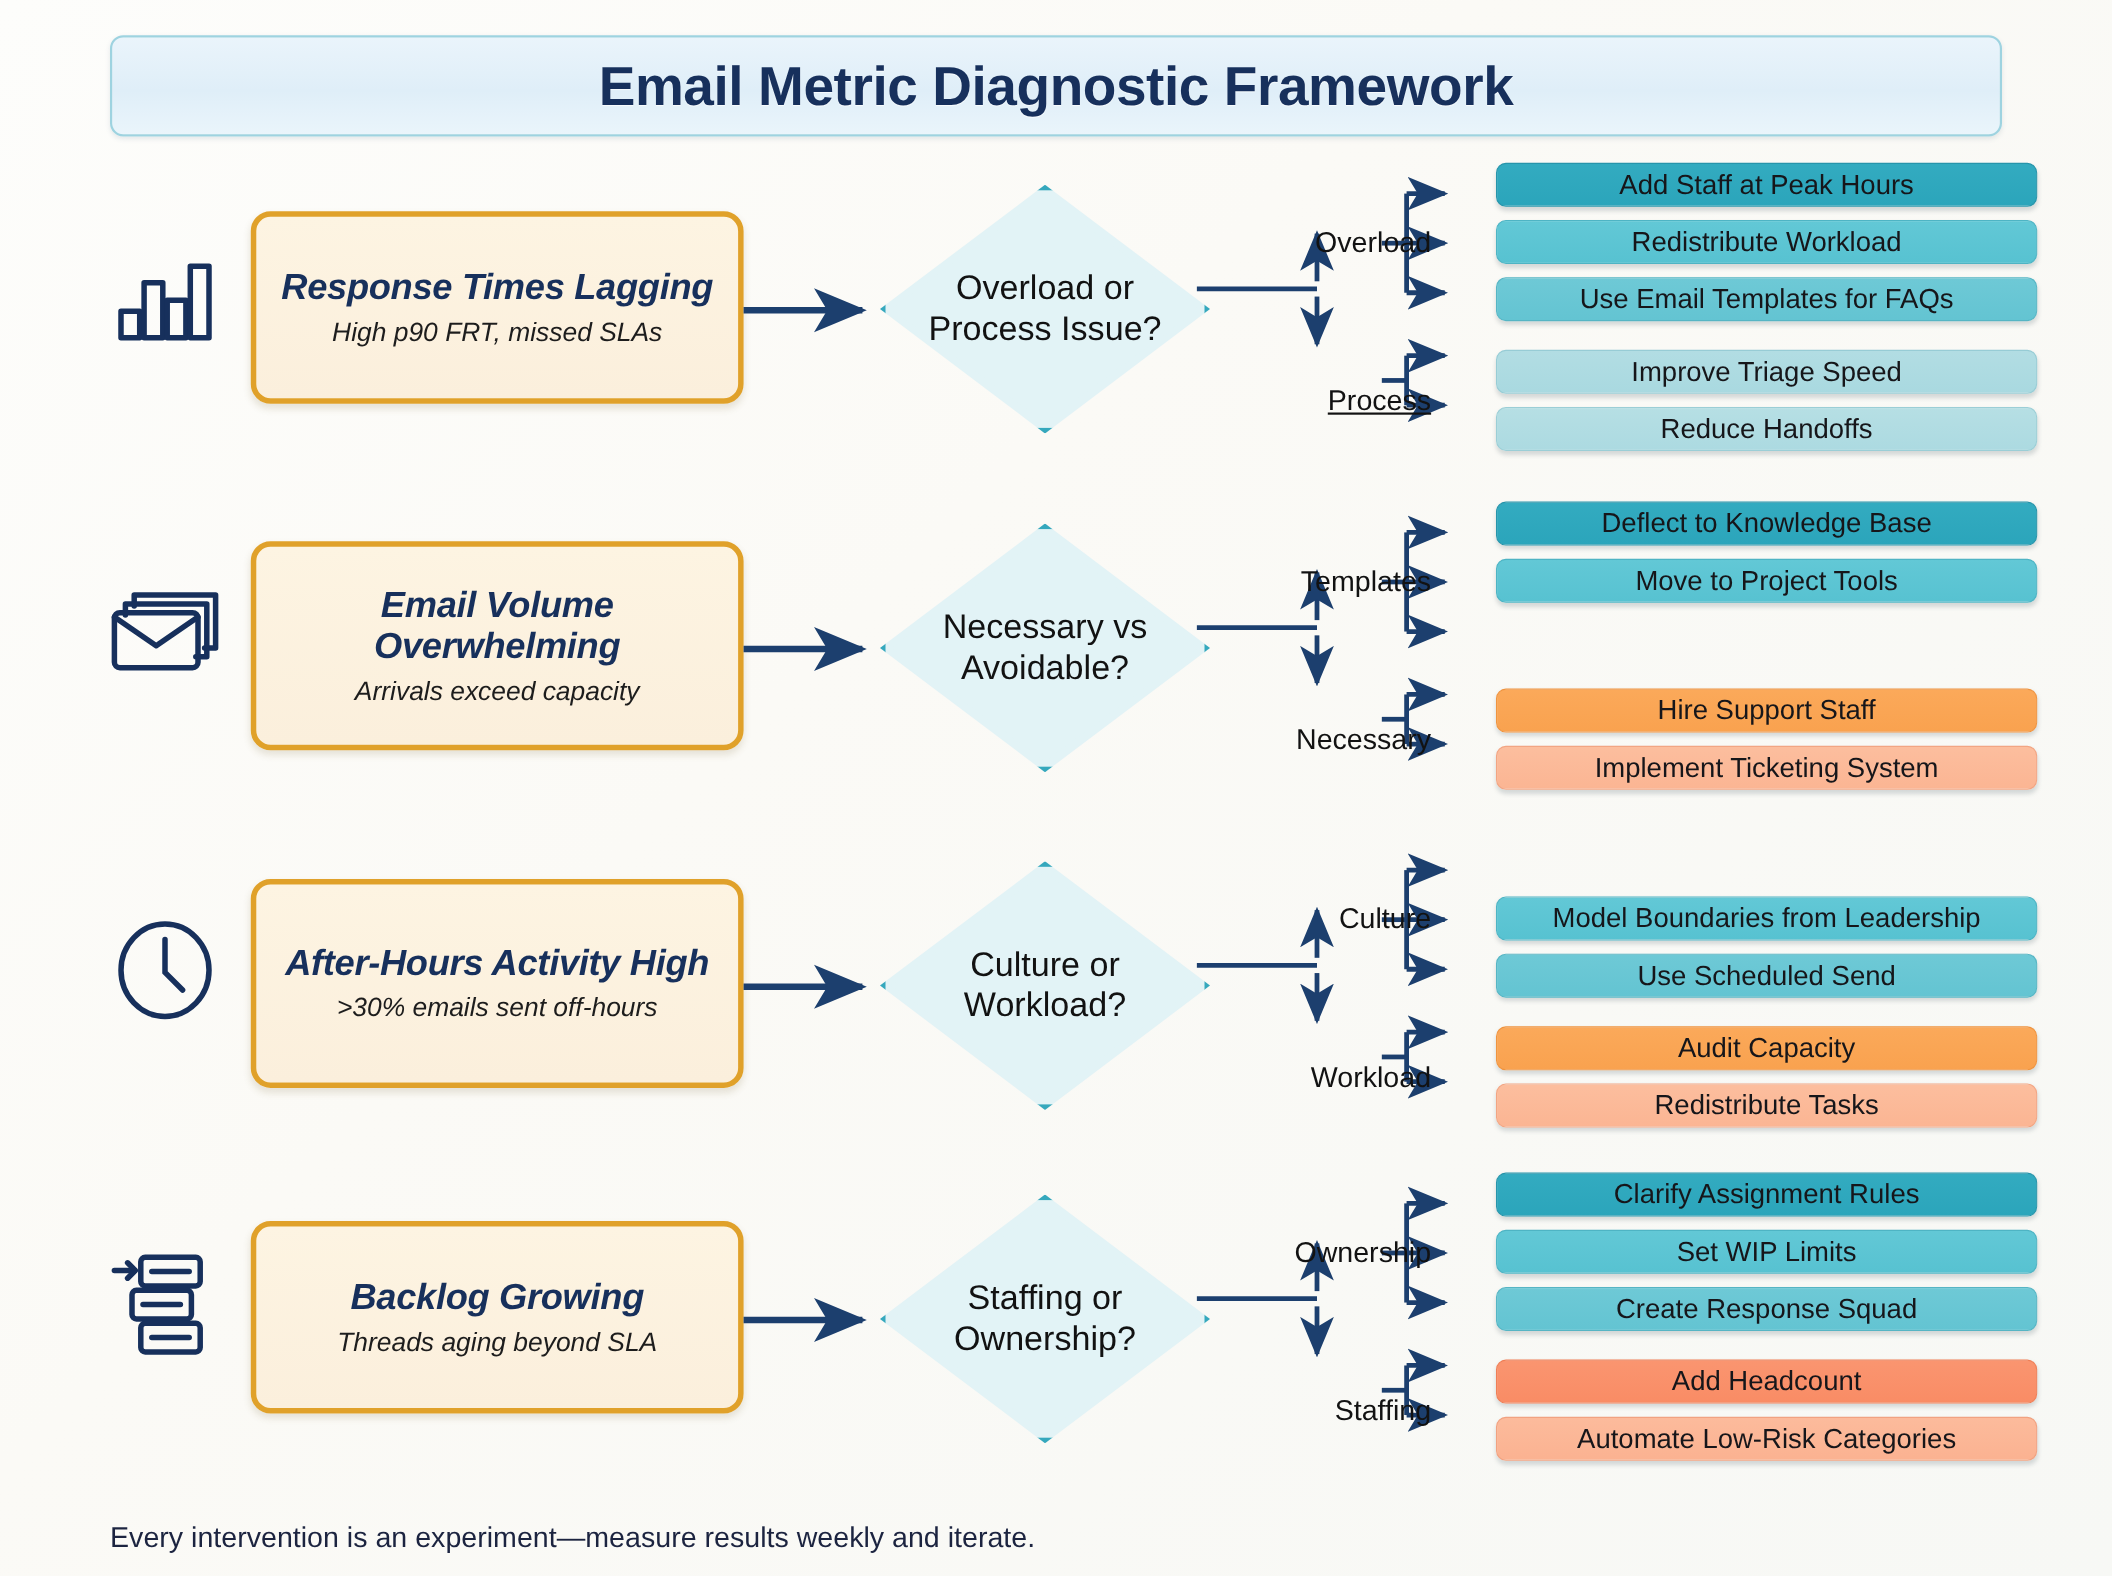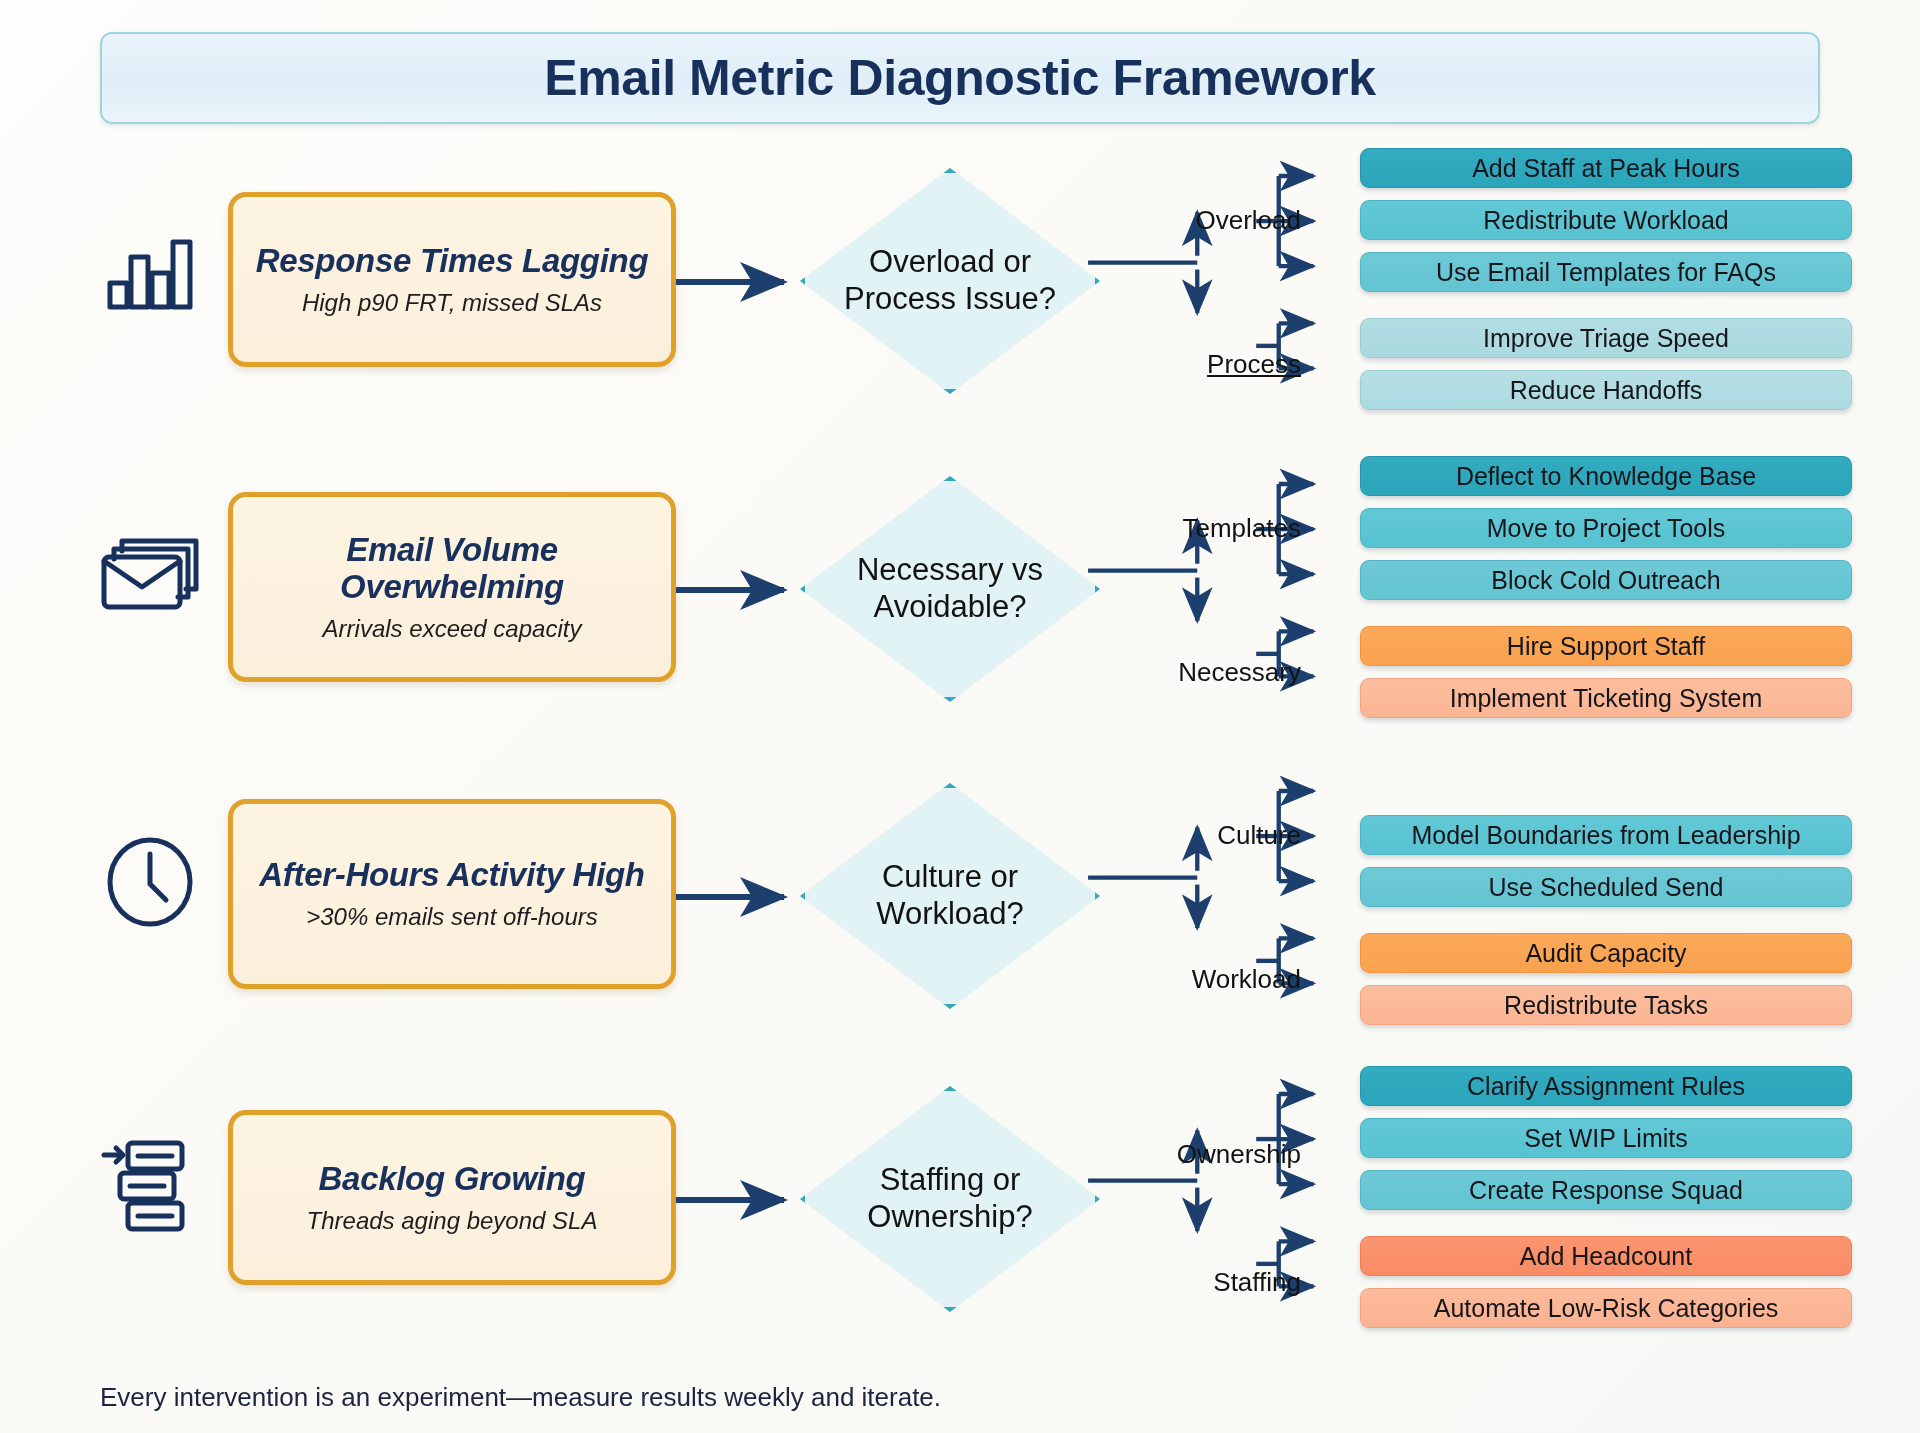--- a/index.html
+++ b/index.html
@@ -307,21 +307,20 @@
         <path d="M212 134 H252" stroke="#1c3f6e" stroke-width="5" fill="none" marker-end="url(#ah)"></path>
         <path d="M186 226 H212" stroke="#1c3f6e" stroke-width="5" fill="none"></path>
         <path d="M212 200 V252" stroke="#1c3f6e" stroke-width="5" fill="none"></path>
         <path d="M212 200 H252" stroke="#1c3f6e" stroke-width="5" fill="none" marker-end="url(#ah)"></path>
         <path d="M212 252 H252" stroke="#1c3f6e" stroke-width="5" fill="none" marker-end="url(#ah)"></path>
       </svg>
       <div class="branch-label top" style="top: 43px;">Templates</div>
       <div class="branch-label bottom" style="top: 187px;">Necessary</div>
       <div class="pill t1" style="top: -14px;">Deflect to Knowledge Base</div>
       <div class="pill t2" style="top: 38px;">Move to Project Tools</div>
-      <div class="pill t3" style="top: 90px;">Block Cold Outreach</div>
       <div class="pill o1" style="top: 156px;">Hire Support Staff</div>
       <div class="pill o2" style="top: 208px;">Implement Ticketing System</div>
     </div>
     <div class="row row-3" style="top: 777px;">
       <div class="icon-cell">
         <svg width="100" height="100" viewBox="0 0 100 100" fill="none" stroke="#17305c" stroke-width="5" stroke-linecap="round">
       <ellipse cx="50" cy="50" rx="40" ry="42"></ellipse>
       <path d="M50 22 V52 L66 68"></path>
     </svg>
       </div>
@@ -412,21 +411,21 @@
         <path d="M186 82 H212" stroke="#1c3f6e" stroke-width="5" fill="none"></path>
         <path d="M212 30 V134" stroke="#1c3f6e" stroke-width="5" fill="none"></path>
         <path d="M212 30 H252" stroke="#1c3f6e" stroke-width="5" fill="none" marker-end="url(#ah)"></path>
         <path d="M212 82 H252" stroke="#1c3f6e" stroke-width="5" fill="none" marker-end="url(#ah)"></path>
         <path d="M212 134 H252" stroke="#1c3f6e" stroke-width="5" fill="none" marker-end="url(#ah)"></path>
         <path d="M186 226 H212" stroke="#1c3f6e" stroke-width="5" fill="none"></path>
         <path d="M212 200 V252" stroke="#1c3f6e" stroke-width="5" fill="none"></path>
         <path d="M212 200 H252" stroke="#1c3f6e" stroke-width="5" fill="none" marker-end="url(#ah)"></path>
         <path d="M212 252 H252" stroke="#1c3f6e" stroke-width="5" fill="none" marker-end="url(#ah)"></path>
       </svg>
-      <div class="branch-label top" style="top: 43px; margin-top: 16px;">Ownership</div>
+      <div class="branch-label top" style="top: 43px;">Ownership</div>
       <div class="branch-label bottom" style="top: 187px;">Staffing</div>
       <div class="pill t1" style="top: -14px;">Clarify Assignment Rules</div>
       <div class="pill t2" style="top: 38px;">Set WIP Limits</div>
       <div class="pill t3" style="top: 90px;">Create Response Squad</div>
       <div class="pill s1" style="top: 156px;">Add Headcount</div>
       <div class="pill s2" style="top: 208px;">Automate Low-Risk Categories</div>
     </div>
   </div>
 
 <div class="footer">Every intervention is an experiment—measure results weekly and iterate.</div>

